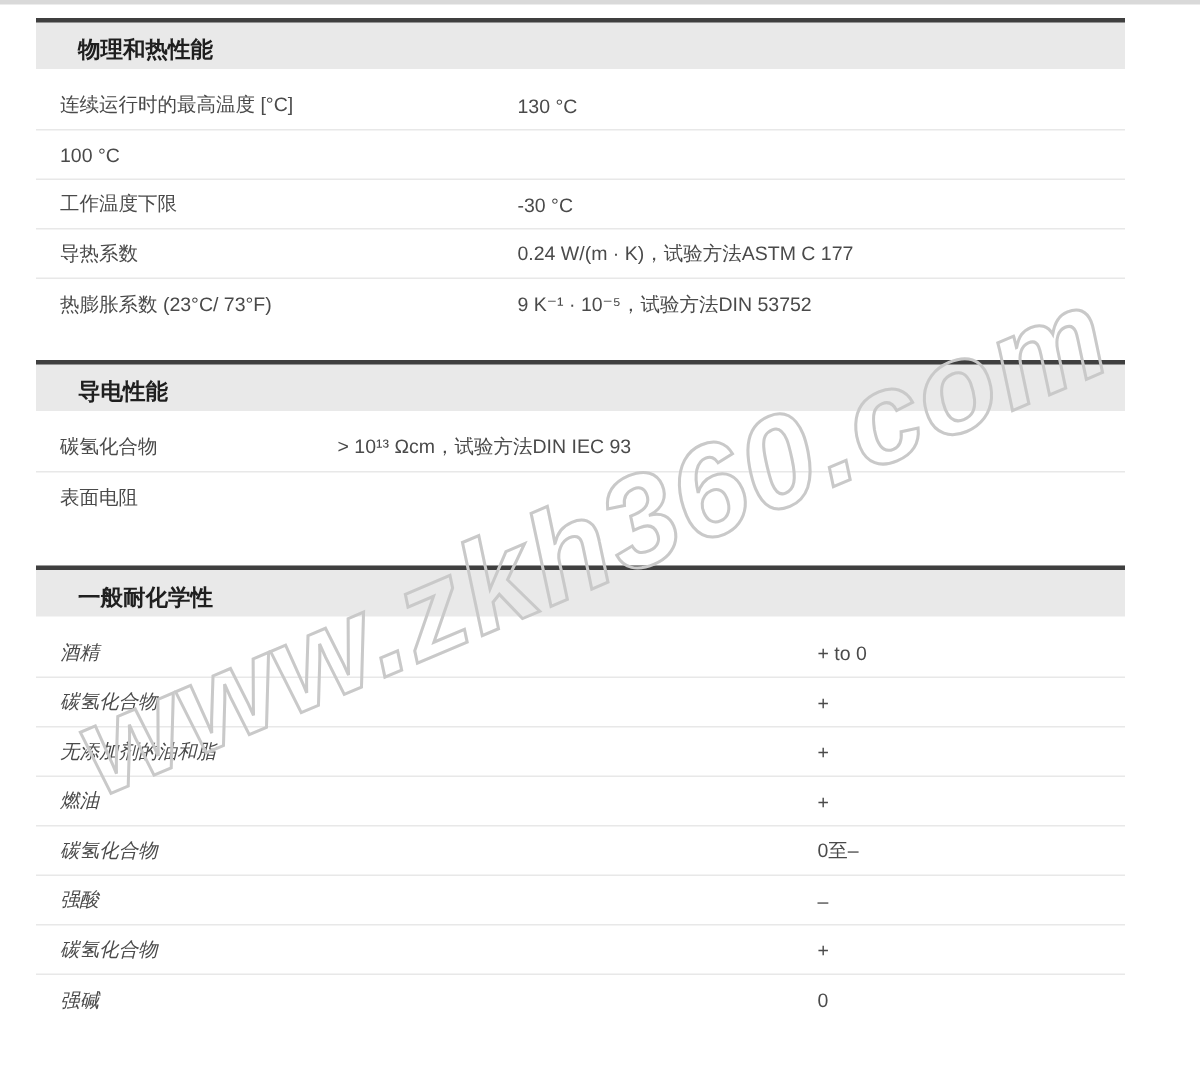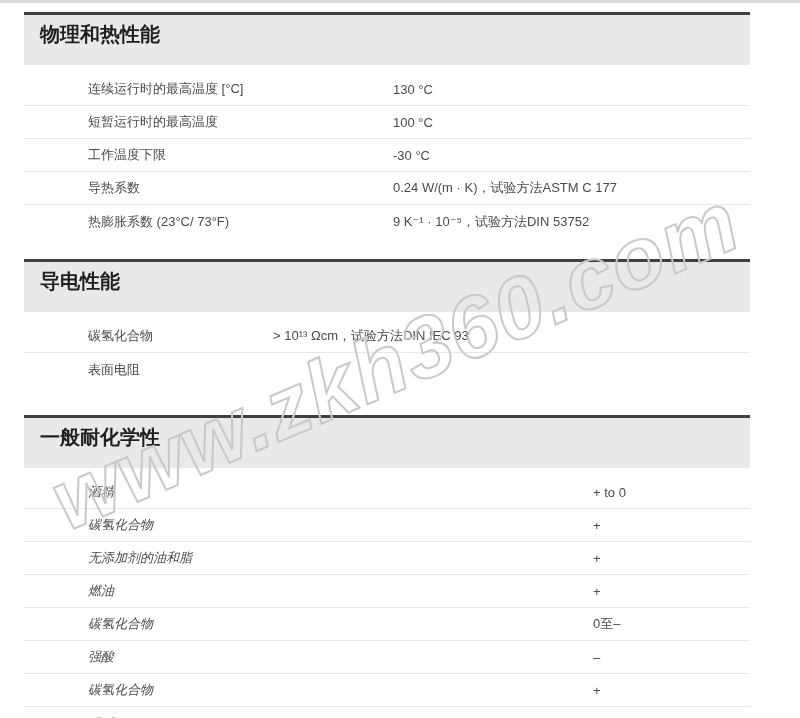--- a/index.html
+++ b/index.html
@@ -19,39 +19,39 @@
     width: 726px;
     position: relative;
     z-index: 1;
   }
   .section { margin-bottom: 21px; }
   .section.sec2 { margin-bottom: 29px; }
   .section.sec3 { margin-bottom: 0; }
   .section-header {
     border-top: 3px solid #3f3f3f;
     background: #e9e9e9;
-    height: 53px;
+    height: 34px;
     line-height: 38px;
-    padding-left: 16px;
-    font-size: 20px;
+    padding-left: 28px;
+    font-size: 15px;
     font-weight: bold;
     color: #1f1f1f;
   }
   .rows { padding-top: 8px; }
   .row {
     display: flex;
     align-items: center;
     height: 33px;
     padding: 0 16px;
     border-bottom: 1px solid #e8e8e8;
     font-size: 13px;
     color: #4a4a4a;
   }
   .row:last-child { border-bottom: none; }
-  .cell.label { flex: none; padding-right: 10px; margin-left: 48px; }
+  .cell.label { flex: none; padding-right: 10px; }
   .cell.value { flex: 1; white-space: nowrap; }
   .sec1 .cell.label { width: 305px; }
   .sec2 .cell.label { width: 185px; }
   .sec3 .cell.label { width: 505px; font-style: italic; }
   .watermark-svg {
     position: absolute;
     left: 0; top: 0;
     width: 800px; height: 718px;
     z-index: 2;
     pointer-events: none;
@@ -75,21 +75,20 @@
 <div class="content">
 
   <div class="section sec1">
     <div class="section-header">物理和热性能</div>
     <div class="rows">
       <div class="row">
         <div class="cell label">连续运行时的最高温度 [°C]</div>
         <div class="cell value">130 °C</div>
       </div>
       <div class="row">
-        <div class="cell label">短暂运行时的最高温度</div>
         <div class="cell value">100 °C</div>
       </div>
       <div class="row">
         <div class="cell label">工作温度下限</div>
         <div class="cell value">-30 °C</div>
       </div>
       <div class="row">
         <div class="cell label">导热系数</div>
         <div class="cell value">0.24 W/(m · K)，试验方法ASTM C 177</div>
       </div>

